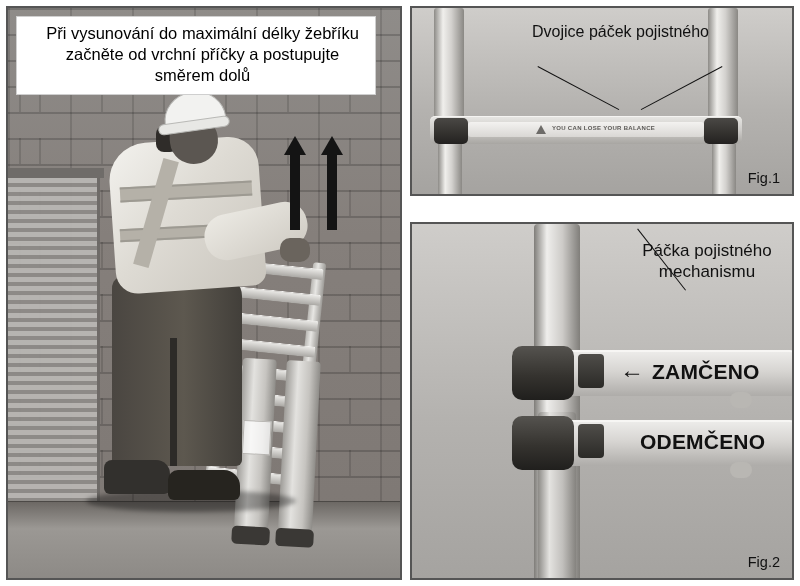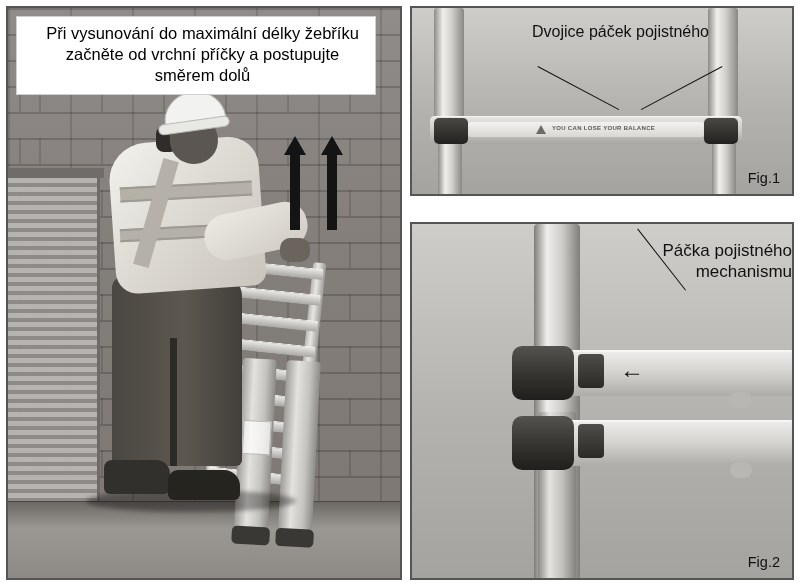--- a/index.html
+++ b/index.html
@@ -416,21 +416,21 @@
     color: #111;
   }
   #locked-arrow { left: 208px; top: 134px; }
 
   #fig2-callout {
     position: absolute;
     left: 210px; top: 16px;
     font-size: 17px;
     line-height: 1.25;
     color: #111;
-    text-align: right;
+    text-align: center;
   }
 </style>
 </head>
 <body>
 
 <div id="page">
 
   <div class="panel" id="left-panel">
     <div class="brick-wall"></div>
     <div class="mortar-offset" style="top:26px"></div>
@@ -533,20 +533,22 @@
     <div class="f2-knob" id="f2-knob-1"></div>
     <div class="f2-lever-housing" id="f2-house-1"></div>
     <div class="f2-lever-tab" id="f2-tab-1"></div>
 
     <div class="f2-rung" id="f2-rung-2"></div>
     <div class="f2-knob" id="f2-knob-2"></div>
     <div class="f2-lever-housing" id="f2-house-2"></div>
     <div class="f2-lever-tab" id="f2-tab-2"></div>
 
     <div class="left-arrow-glyph" id="locked-arrow">←</div>
+    <div class="state-label" id="label-locked">ZAMČENO</div>
+    <div class="state-label" id="label-unlocked">ODEMČENO</div>
 
     <div class="leader" style="left:196px; top:66px; width:78px; transform: rotate(52deg); transform-origin: 100% 0;"></div>
 
     <div id="fig2-callout">Páčka pojistného mechanismu</div>
     <div class="fig-label">Fig.2</div>
   </div>
 
 </div>
 
 </body></html>

